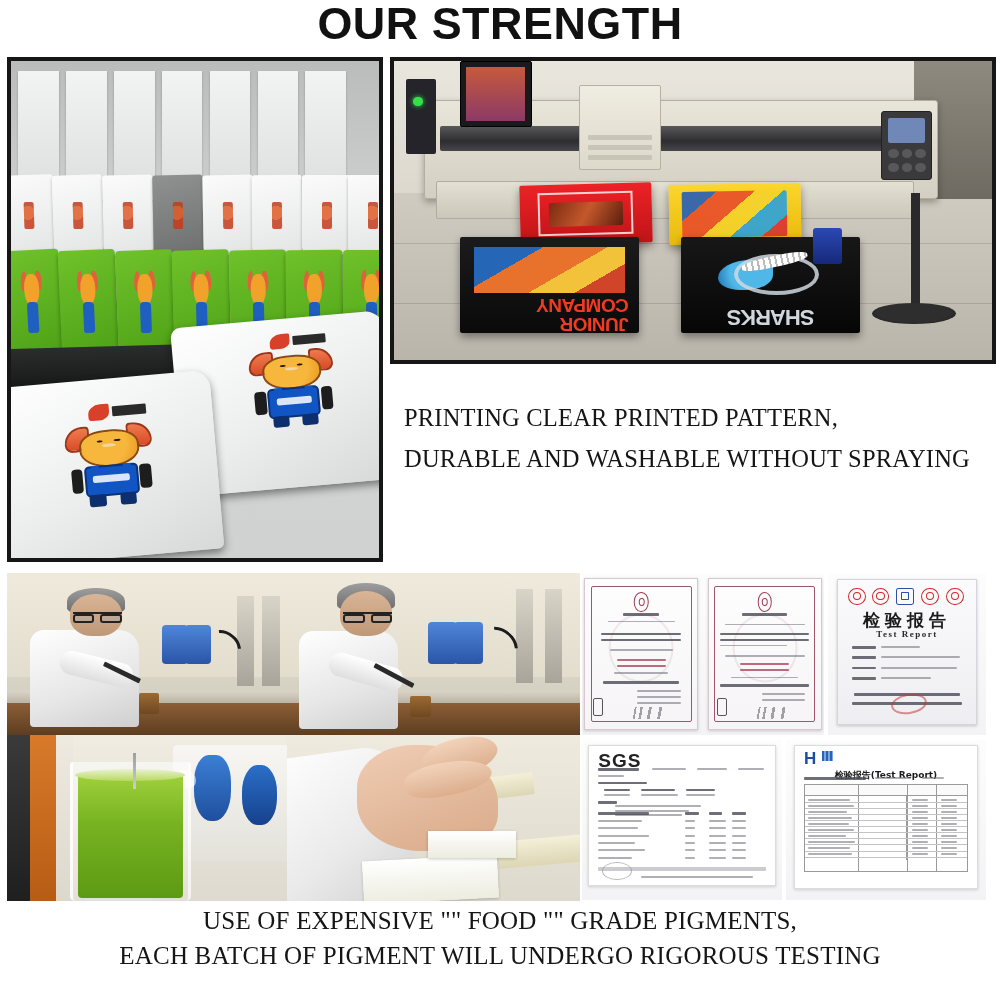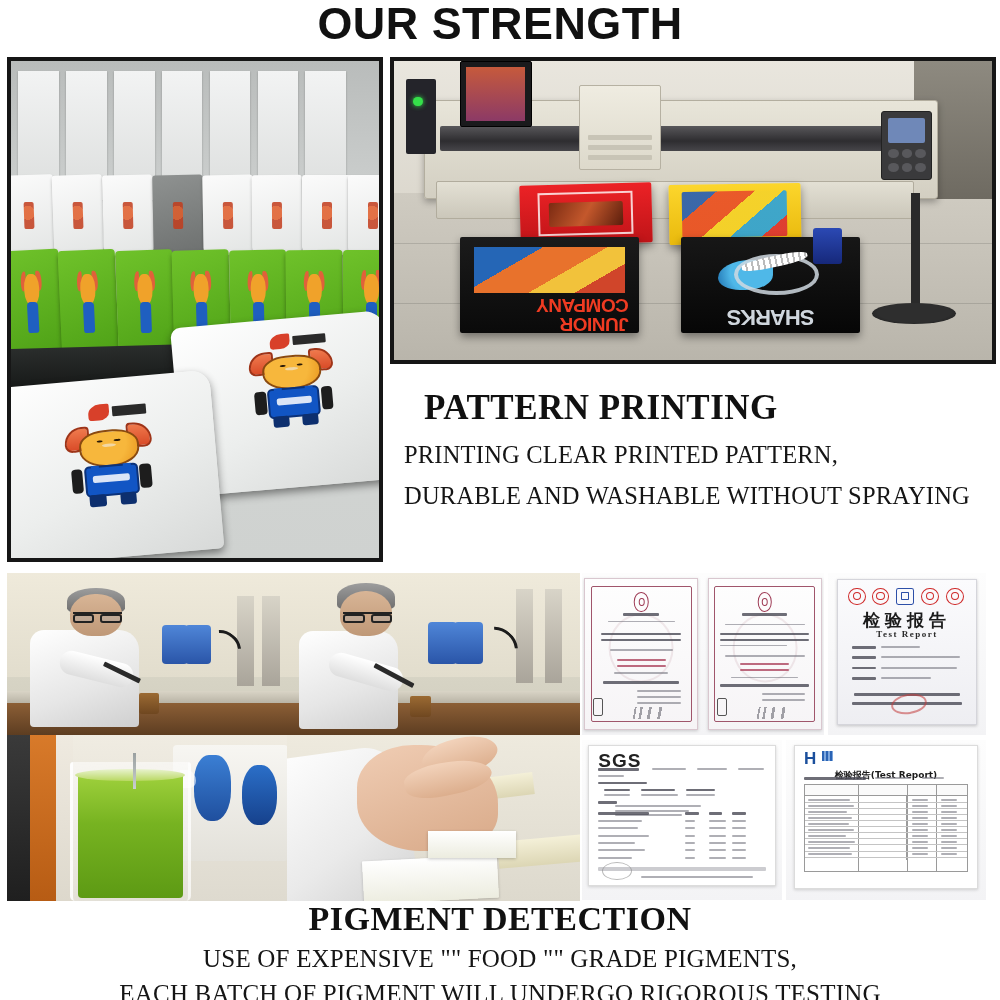--- a/index.html
+++ b/index.html
@@ -703,21 +703,20 @@
       </div>
       <div class="cap">SHARKS</div>
     </div>
 
     <div class="pr-blue-obj"></div>
     <div class="pr-pole"></div>
     <div class="pr-pole-base"></div>
   </div>
 
   <div class="txt-block" id="t-pattern">
-    <div class="head-line">PATTERN PRINTING</div>
     <div class="sub-line">PRINTING CLEAR PRINTED PATTERN,</div>
     <div class="sub-line">DURABLE AND WASHABLE WITHOUT SPRAYING</div>
   </div>
 
   <div class="photo" id="p-lab1">
     <div class="lab-bg"></div>
     <div class="lab-wall"></div>
     <div class="lab-bench2"></div>
     <div class="lab-bench"></div>
     <div class="coat" style="left:8%;top:35%;width:38%;height:60%"></div>
@@ -966,18 +965,17 @@
         <div class="txtline" style="left:84%;top:65%;width:10%"></div>
         <div class="txtline" style="left:66%;top:72%;width:10%"></div>
         <div class="txtline" style="left:84%;top:72%;width:10%"></div>
         <div class="txtline" style="left:66%;top:79%;width:10%"></div>
         <div class="txtline" style="left:84%;top:79%;width:10%"></div>
       </div>
     </div>
   </div>
 
   <div class="txt-block" id="t-pigment">
-    <div class="head-line">PIGMENT DETECTION</div>
     <div class="sub-line">USE OF EXPENSIVE "" FOOD "" GRADE PIGMENTS,</div>
     <div class="sub-line">EACH BATCH OF PIGMENT WILL UNDERGO RIGOROUS TESTING</div>
   </div>
 
 </div>
 
 </body></html>

